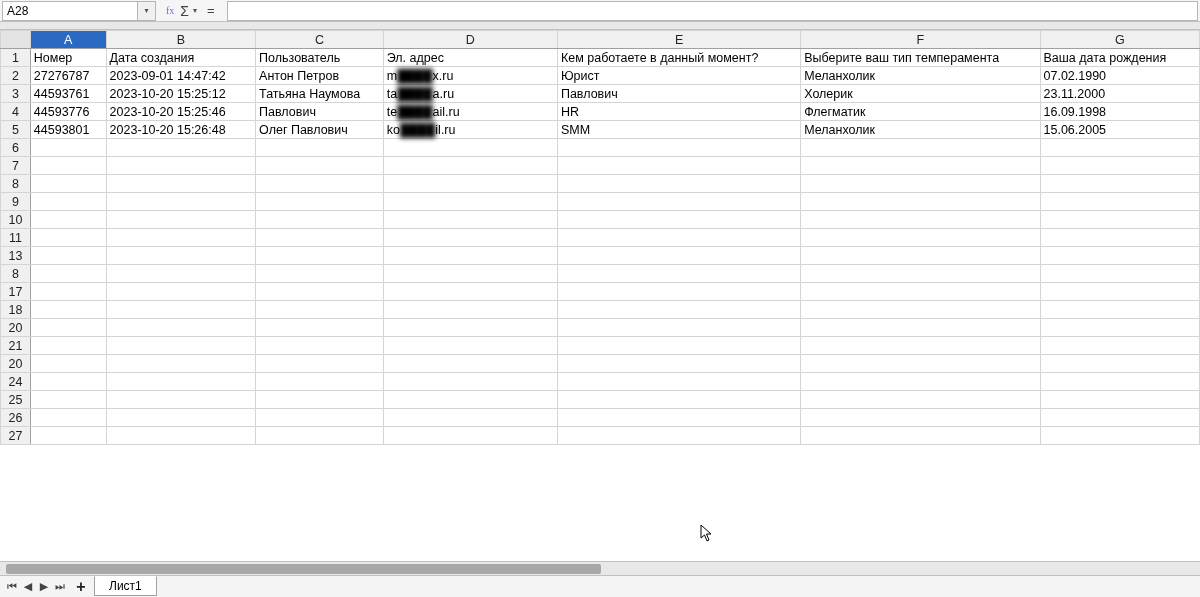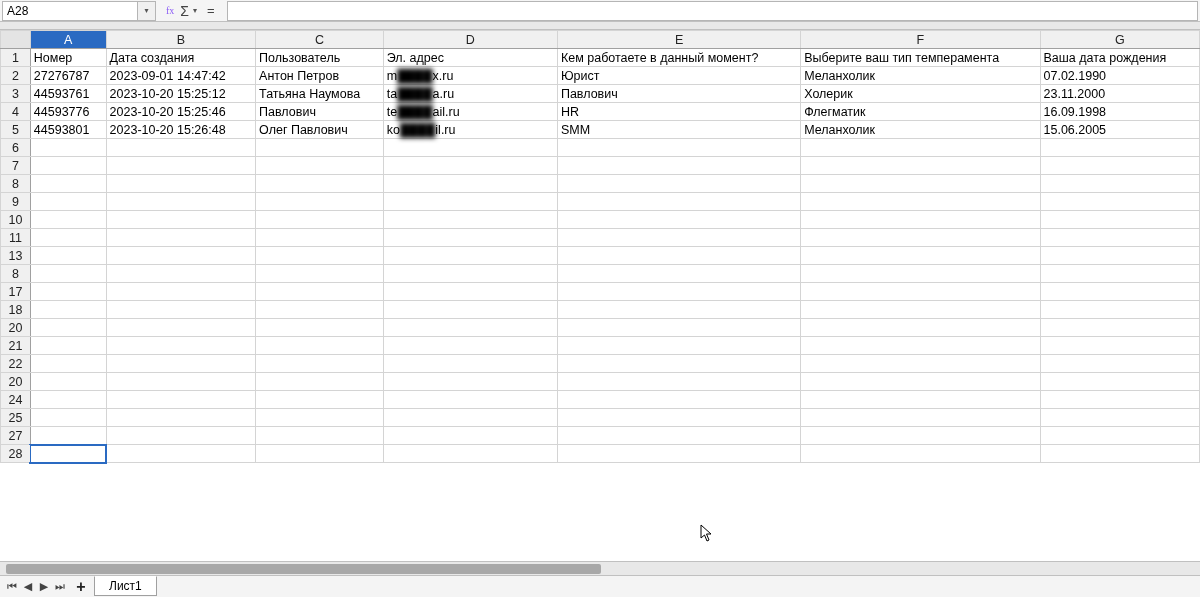--- a/index.html
+++ b/index.html
@@ -263,30 +263,20 @@
           <th class="rowhdr">21</th>
           <td></td>
           <td></td>
           <td></td>
           <td></td>
           <td></td>
           <td></td>
           <td></td>
         </tr>
         <tr>
-          <th class="rowhdr">22</th>
-          <td></td>
-          <td></td>
-          <td></td>
-          <td></td>
-          <td></td>
-          <td></td>
-          <td></td>
-        </tr>
-        <tr>
           <th class="rowhdr">20</th>
           <td></td>
           <td></td>
           <td></td>
           <td></td>
           <td></td>
           <td></td>
           <td></td>
         </tr>
         <tr>
@@ -303,32 +293,32 @@
           <th class="rowhdr">25</th>
           <td></td>
           <td></td>
           <td></td>
           <td></td>
           <td></td>
           <td></td>
           <td></td>
         </tr>
         <tr>
+          <th class="rowhdr">26</th>
+          <td></td>
+          <td></td>
+          <td></td>
+          <td></td>
+          <td></td>
+          <td></td>
+          <td></td>
+        </tr>
+        <tr>
           <th class="rowhdr">27</th>
           <td></td>
-          <td></td>
-          <td></td>
-          <td></td>
-          <td></td>
-          <td></td>
-          <td></td>
-        </tr>
-        <tr>
-          <th class="rowhdr">28</th>
-          <td class="active-cell"></td>
           <td></td>
           <td></td>
           <td></td>
           <td></td>
           <td></td>
           <td></td>
         </tr>
       </tbody>
   </table>
   <div class="cursor-arrow">

